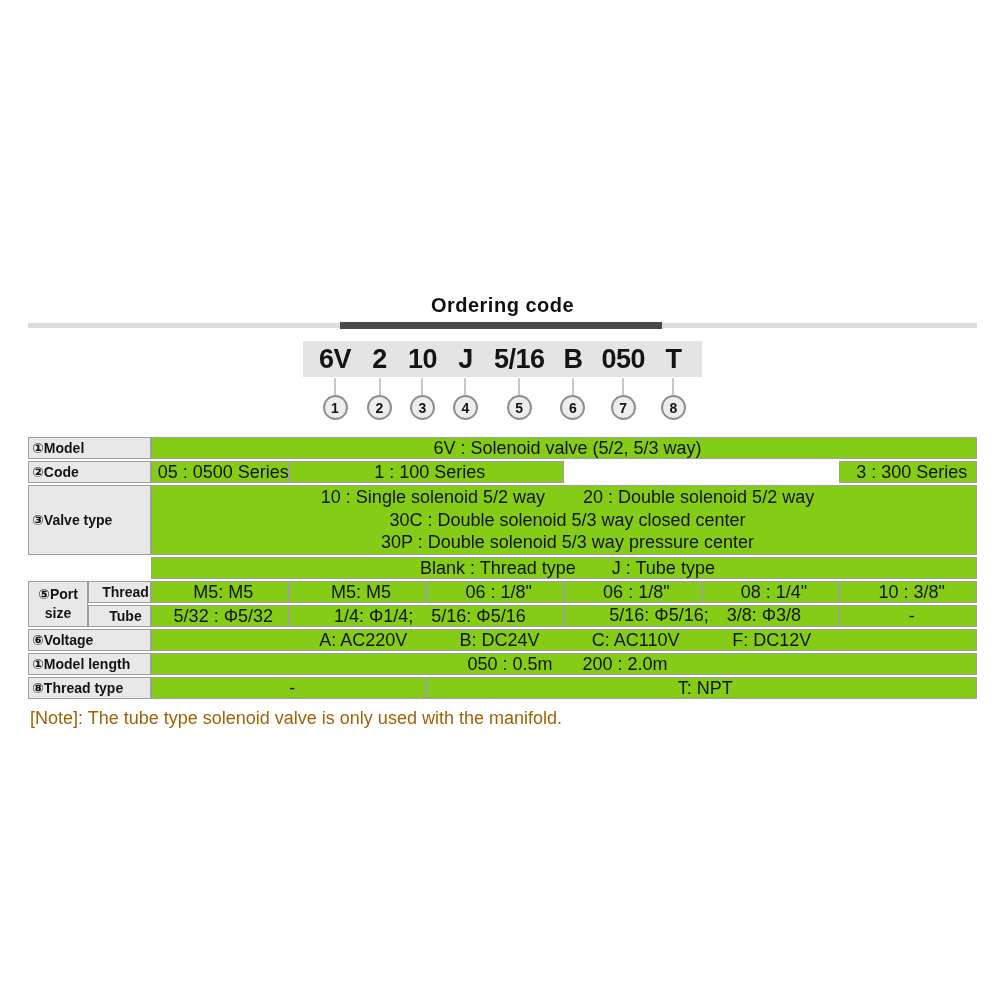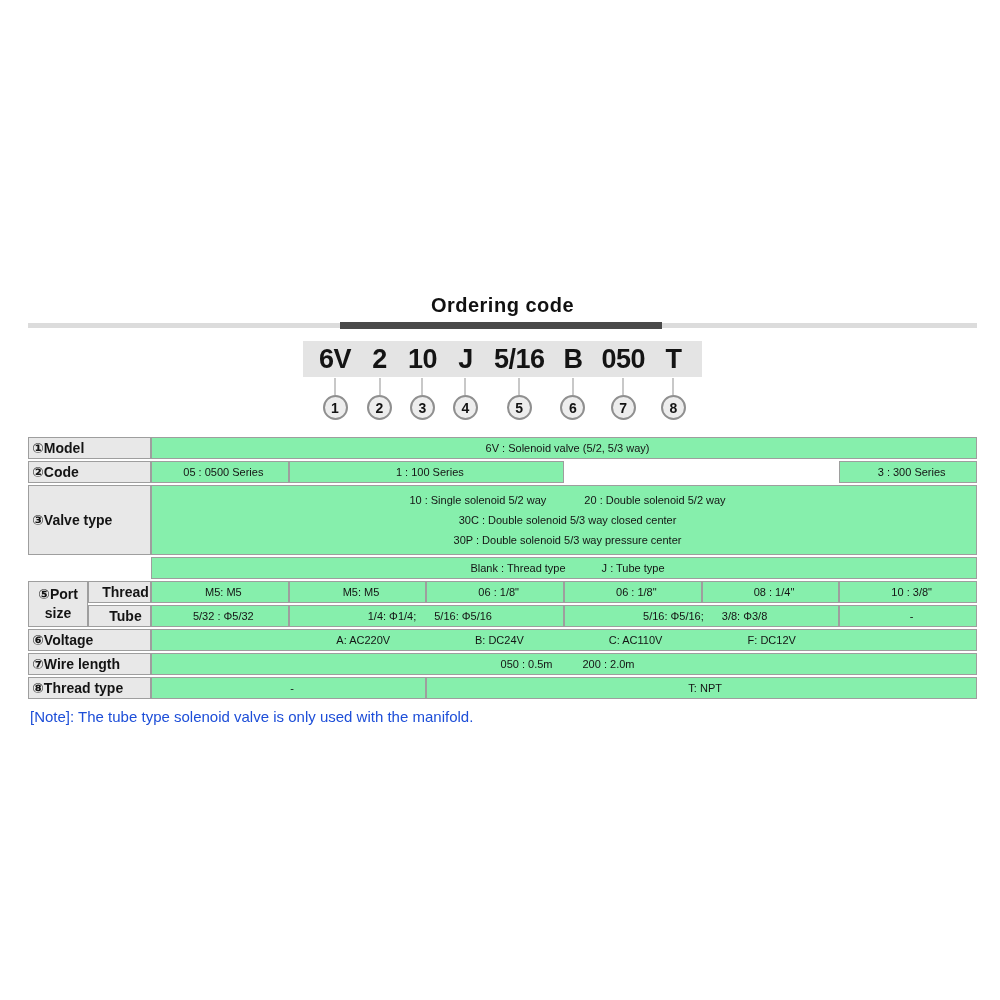--- a/index.html
+++ b/index.html
@@ -88,25 +88,25 @@
     position: absolute;
     left: 28px; top: 437px;
     width: 949px;
     display: grid;
     grid-template-columns: 60px 63px repeat(6, 1fr);
     grid-template-rows: 22px 22px 70px 22px 22px 22px 22px 22px 22px;
     row-gap: 2px;
   }
   .cell {
     border: 1px solid #9e9e9e;
-    background: #86efac;
-    display: flex;
-    align-items: center;
-    justify-content: center;
-    font-size: 11px;
+    background: #84cc16;
+    display: flex;
+    align-items: center;
+    justify-content: center;
+    font-size: 18px;
     color: #141414;
     white-space: nowrap;
     overflow: hidden;
     padding-left: 7px;
   }
   .cell.label {
     background: #e8e8e8;
     font-weight: bold;
     font-size: 14px;
     justify-content: flex-start;
@@ -146,22 +146,22 @@
   .gridsix span { text-align: center; }
   .gridsix .g2 { grid-column: 2; }
   .gridsix .g3 { grid-column: 3; }
   .gridsix .g4 { grid-column: 4; }
   .gridsix .g5 { grid-column: 5; }
 
   
   .note {
     position: absolute;
     left: 30px; top: 708px;
-    font-size: 15px;
-    color: #1d4ed8;
+    font-size: 18px;
+    color: #a16207;
   }
 </style>
 </head>
 <body>
 
 <div id="canvas">
 
   <div class="title">Ordering code</div>
   <div class="rule-light"></div>
   <div class="rule-dark"></div>
@@ -252,37 +252,37 @@
     <div class="cell" style="grid-row:5; grid-column:8/9;">10 : 3/8"</div>
 
     <div class="cell sublabel" style="grid-row:6; grid-column:2/3;">Tube</div>
     <div class="cell" style="grid-row:6; grid-column:3/4;">5/32 : Φ5/32</div>
     <div class="cell" style="grid-row:6; grid-column:4/6;">
       <div class="pair-cell">
         <span>1/4: Φ1/4;</span>
         <span>5/16: Φ5/16</span>
       </div>
     </div>
-    <div class="cell" style="grid-row:6; grid-column:6/8;">
+    <div class="cell" style="grid-row:6; grid-column:6/8;align-items:flex-end;">
       <div class="pair-cell">
         <span>5/16: Φ5/16;</span>
         <span>3/8: Φ3/8</span>
       </div>
     </div>
     <div class="cell" style="grid-row:6; grid-column:8/9;">-</div>
 
     <div class="cell label" style="grid-row:7; grid-column:1/3;">⑥Voltage</div>
     <div class="cell gridsix" style="grid-row:7; grid-column:3/9;">
       <span class="g2">A: AC220V</span>
       <span class="g3">B: DC24V</span>
       <span class="g4">C: AC110V</span>
       <span class="g5">F: DC12V</span>
     </div>
 
-    <div class="cell label" style="grid-row:8; grid-column:1/3;">⑦Wire length</div>
+    <div class="cell label" style="grid-row:8; grid-column:1/3;">①Model length</div>
     <div class="cell" style="grid-row:8; grid-column:3/9;">
       <div class="pair-tight">
         <span>050 : 0.5m</span>
         <span>200 : 2.0m</span>
       </div>
     </div>
 
     <div class="cell label" style="grid-row:9; grid-column:1/3;">⑧Thread  type</div>
     <div class="cell" style="grid-row:9; grid-column:3/5;">-</div>
     <div class="cell" style="grid-row:9; grid-column:5/9;">T: NPT</div>

